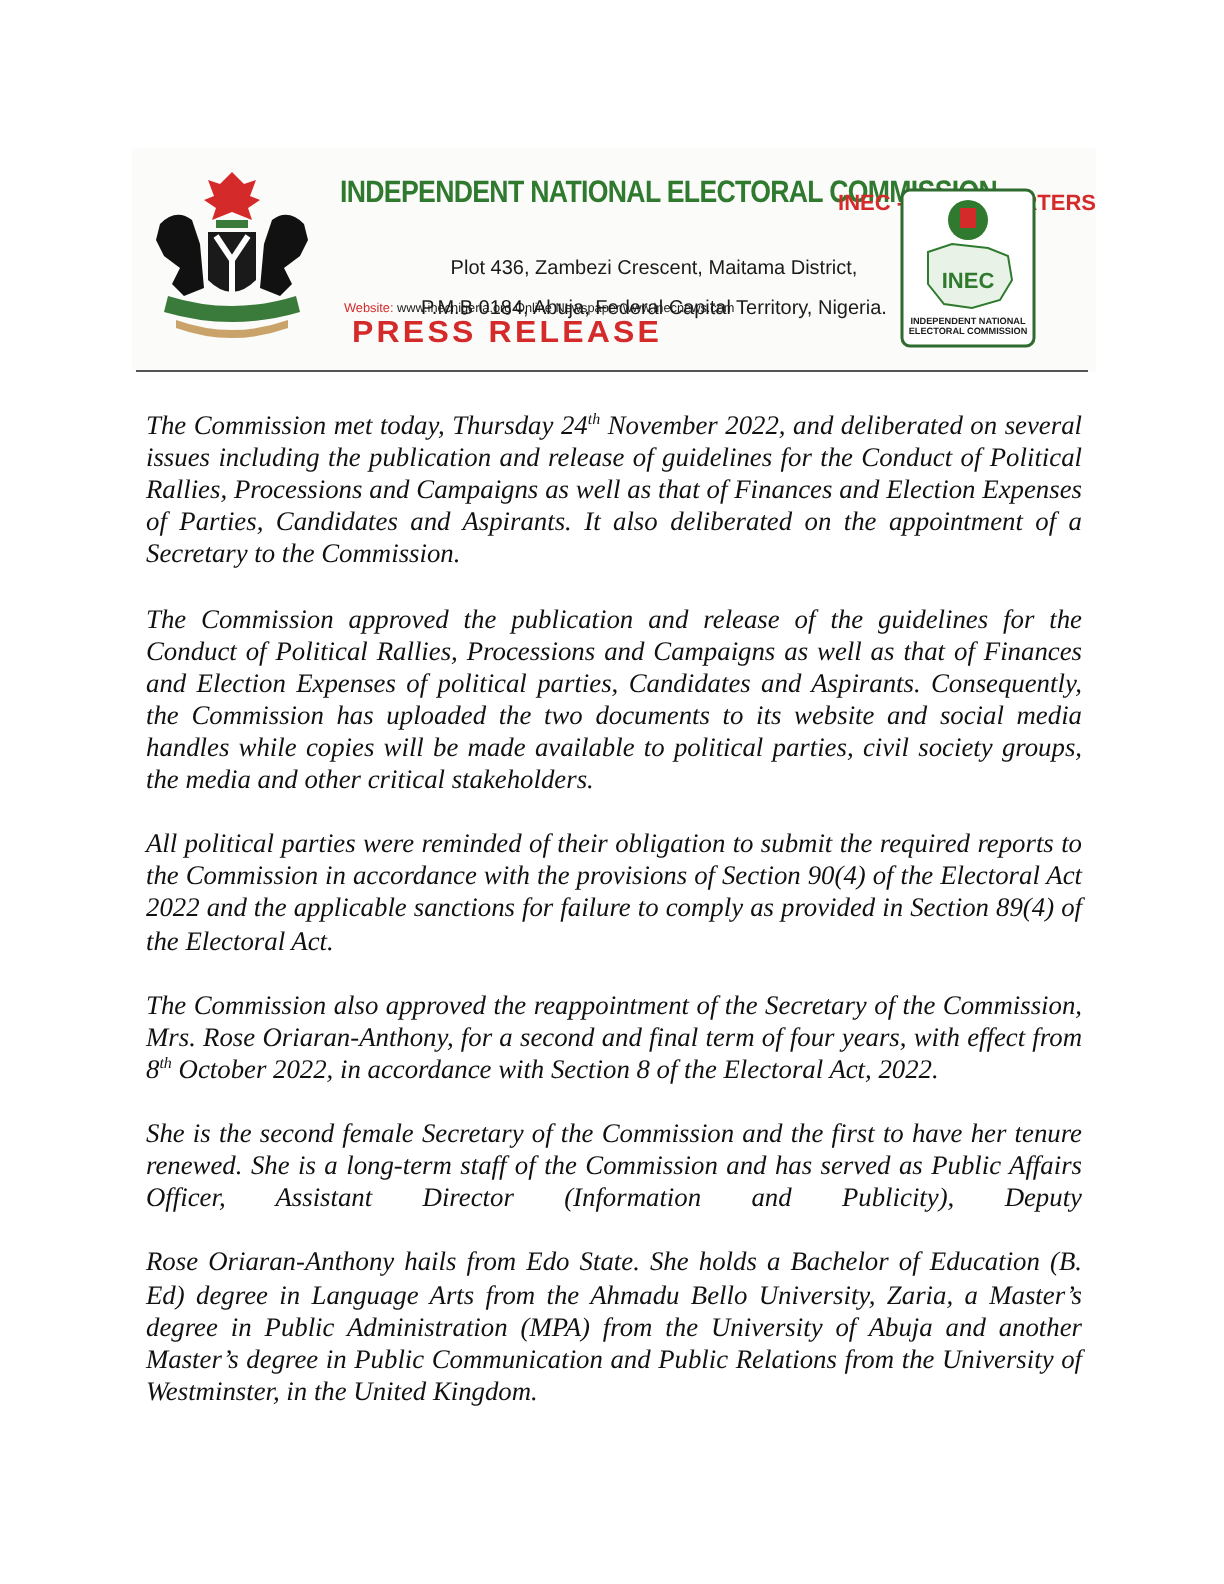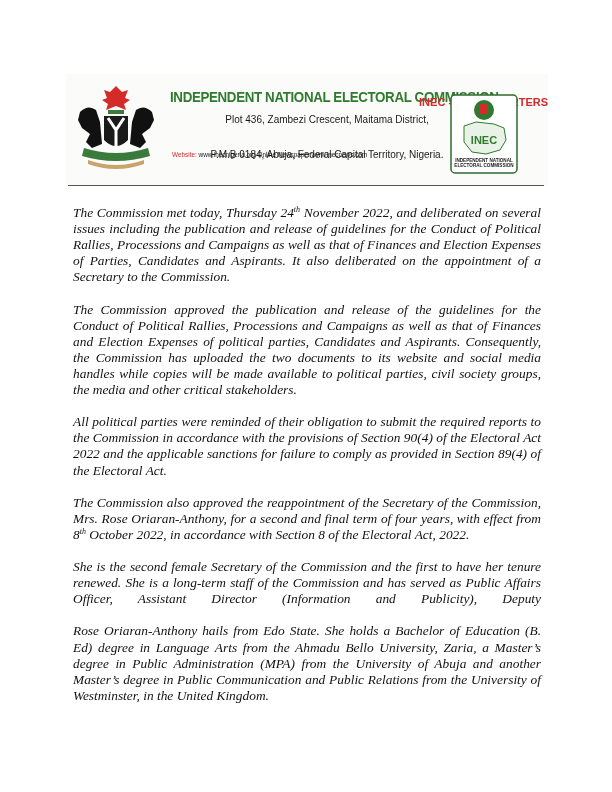--- a/index.html
+++ b/index.html
@@ -69,21 +69,21 @@
       left: 0;
       width: 482px;
       padding-left: 40px;
       box-sizing: border-box;
       text-align: center;
       font-family: "Liberation Sans", sans-serif;
       font-size: 10px;
       color: #1a1a1a;
       white-space: nowrap;
     }
-    .lh-address.l1 { top: 40px; }
+    .lh-address.l1 { top: 55px; }
     .lh-address.l2 { top: 47px; margin-top: 28px; }
     .lh-web {
       position: absolute;
       left: 106px;
       top: 77px;
       font-family: "Liberation Sans", sans-serif;
       font-size: 6.4px;
       white-space: nowrap;
       color: #1a1a1a;
     }
@@ -147,20 +147,21 @@
     <path d="M18 78 Q46 88 74 78 L74 82 Q46 92 18 82 Z" fill="#c9a36a"></path>
   </svg>
 
   <div class="lh-title">INDEPENDENT NATIONAL ELECTORAL COMMISSION</div>
   <div class="lh-sub">INEC - HEADQUARTERS</div>
   <div class="lh-address l1">Plot 436, Zambezi Crescent, Maitama District,</div>
   <div class="lh-address l2">P.M.B 0184, Abuja, Federal Capital Territory, Nigeria.</div>
   <div class="lh-web">
     <span class="web-label">Website:</span><span> www.inecnigeria.org  Online Newspaper.www.inecnews.com</span>
   </div>
+  <div class="lh-press">PRESS RELEASE</div>
 
   <svg class="inec-logo" viewBox="0 0 68 80">
     <rect x="1" y="1" width="66" height="78" rx="4" fill="#ffffff" stroke="#2f6a2f" stroke-width="1.5"></rect>
     <circle cx="34" cy="16" r="10" fill="#2f7a2f"></circle>
     <rect x="30" y="10" width="8" height="10" fill="#d42a2a"></rect>
     <path d="M14 32 L26 28 L44 30 L54 34 L56 46 L50 56 L36 60 L22 58 L14 48 Z" fill="#e8f2e6" stroke="#2f7a2f" stroke-width="1"></path>
     <text x="34" y="50" text-anchor="middle" font-family="Liberation Sans, sans-serif" font-weight="bold" font-size="11" fill="#2f7a2f">INEC</text>
     <text x="34" y="68" text-anchor="middle" font-family="Liberation Sans, sans-serif" font-weight="bold" font-size="4.6" fill="#1a1a1a">INDEPENDENT NATIONAL</text>
     <text x="34" y="73" text-anchor="middle" font-family="Liberation Sans, sans-serif" font-weight="bold" font-size="4.6" fill="#1a1a1a">ELECTORAL COMMISSION</text>
   </svg>

